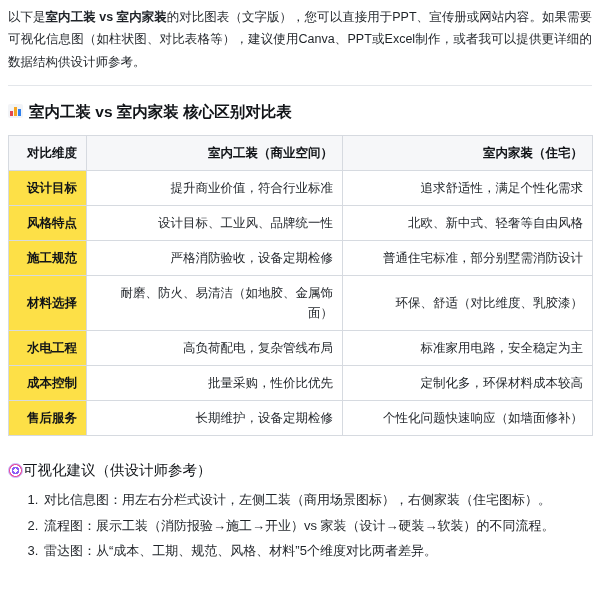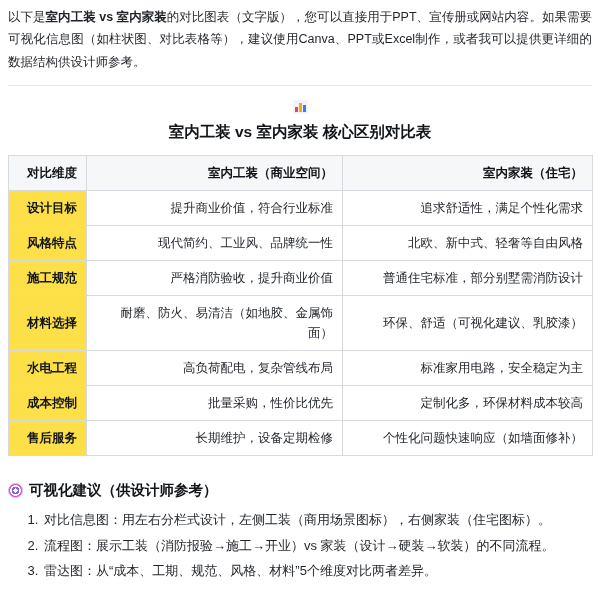--- a/index.html
+++ b/index.html
@@ -36,21 +36,20 @@
   }
   h2.section-title {
     font-size: 15.5px;
     font-weight: bold;
     margin: 0 0 12px 0;
     line-height: 1.5;
     display: flex;
     align-items: center;
     gap: 6px;
     color: #111418;
-    flex-direction: column;
   }
   .emoji-chart {
     display: inline-block;
     width: 15px;
     height: 14px;
     position: relative;
     flex: 0 0 auto;
     border-radius: 2px;
     background: #f2f4f7;
     overflow: hidden;
@@ -87,25 +86,25 @@
     font-weight: bold;
     color: #111418;
     background: #fde047;
   }
   col.c1 { width: 78px; }
   col.c2 { width: 256px; }
   col.c3 { width: 250px; }
 
   h3.sub-title {
     font-size: 14.5px;
-    font-weight: bold;
+    font-weight: normal;
     margin: 22px 0 0 0;
     display: flex;
     align-items: center;
-    gap: 6px;
+    gap: 0;
     color: #111418;
   }
   .emoji-art {
     flex: 0 0 auto;
     width: 15px;
     height: 15px;
     border-radius: 50%;
     background: radial-gradient(circle at 50% 50%, #ffffff 0 22%, #8b5cf6 23% 40%, #ffffff 41% 58%, #ec4899 59% 75%, #ffffff 76% 100%);
     border: 1px solid #c4b5fd;
     box-sizing: border-box;
@@ -150,32 +149,32 @@
       </tr>
     </thead>
     <tbody>
       <tr>
         <td class="dim">设计目标</td>
         <td>提升商业价值，符合行业标准</td>
         <td>追求舒适性，满足个性化需求</td>
       </tr>
       <tr>
         <td class="dim">风格特点</td>
-        <td>现代简约、工业风、品牌统一性</td>
+        <td>设计目标、工业风、品牌统一性</td>
         <td>北欧、新中式、轻奢等自由风格</td>
       </tr>
       <tr>
         <td class="dim">施工规范</td>
-        <td>严格消防验收，提升商业价值</td>
+        <td>严格消防验收，设备定期检修</td>
         <td>普通住宅标准，部分别墅需消防设计</td>
       </tr>
       <tr>
         <td class="dim">材料选择</td>
         <td>耐磨、防火、易清洁（如地胶、金属饰面）</td>
-        <td>环保、舒适（可视化建议、乳胶漆）</td>
+        <td>环保、舒适（对比维度、乳胶漆）</td>
       </tr>
       <tr>
         <td class="dim">水电工程</td>
         <td>高负荷配电，复杂管线布局</td>
         <td>标准家用电路，安全稳定为主</td>
       </tr>
       <tr>
         <td class="dim">成本控制</td>
         <td>批量采购，性价比优先</td>
         <td>定制化多，环保材料成本较高</td>

